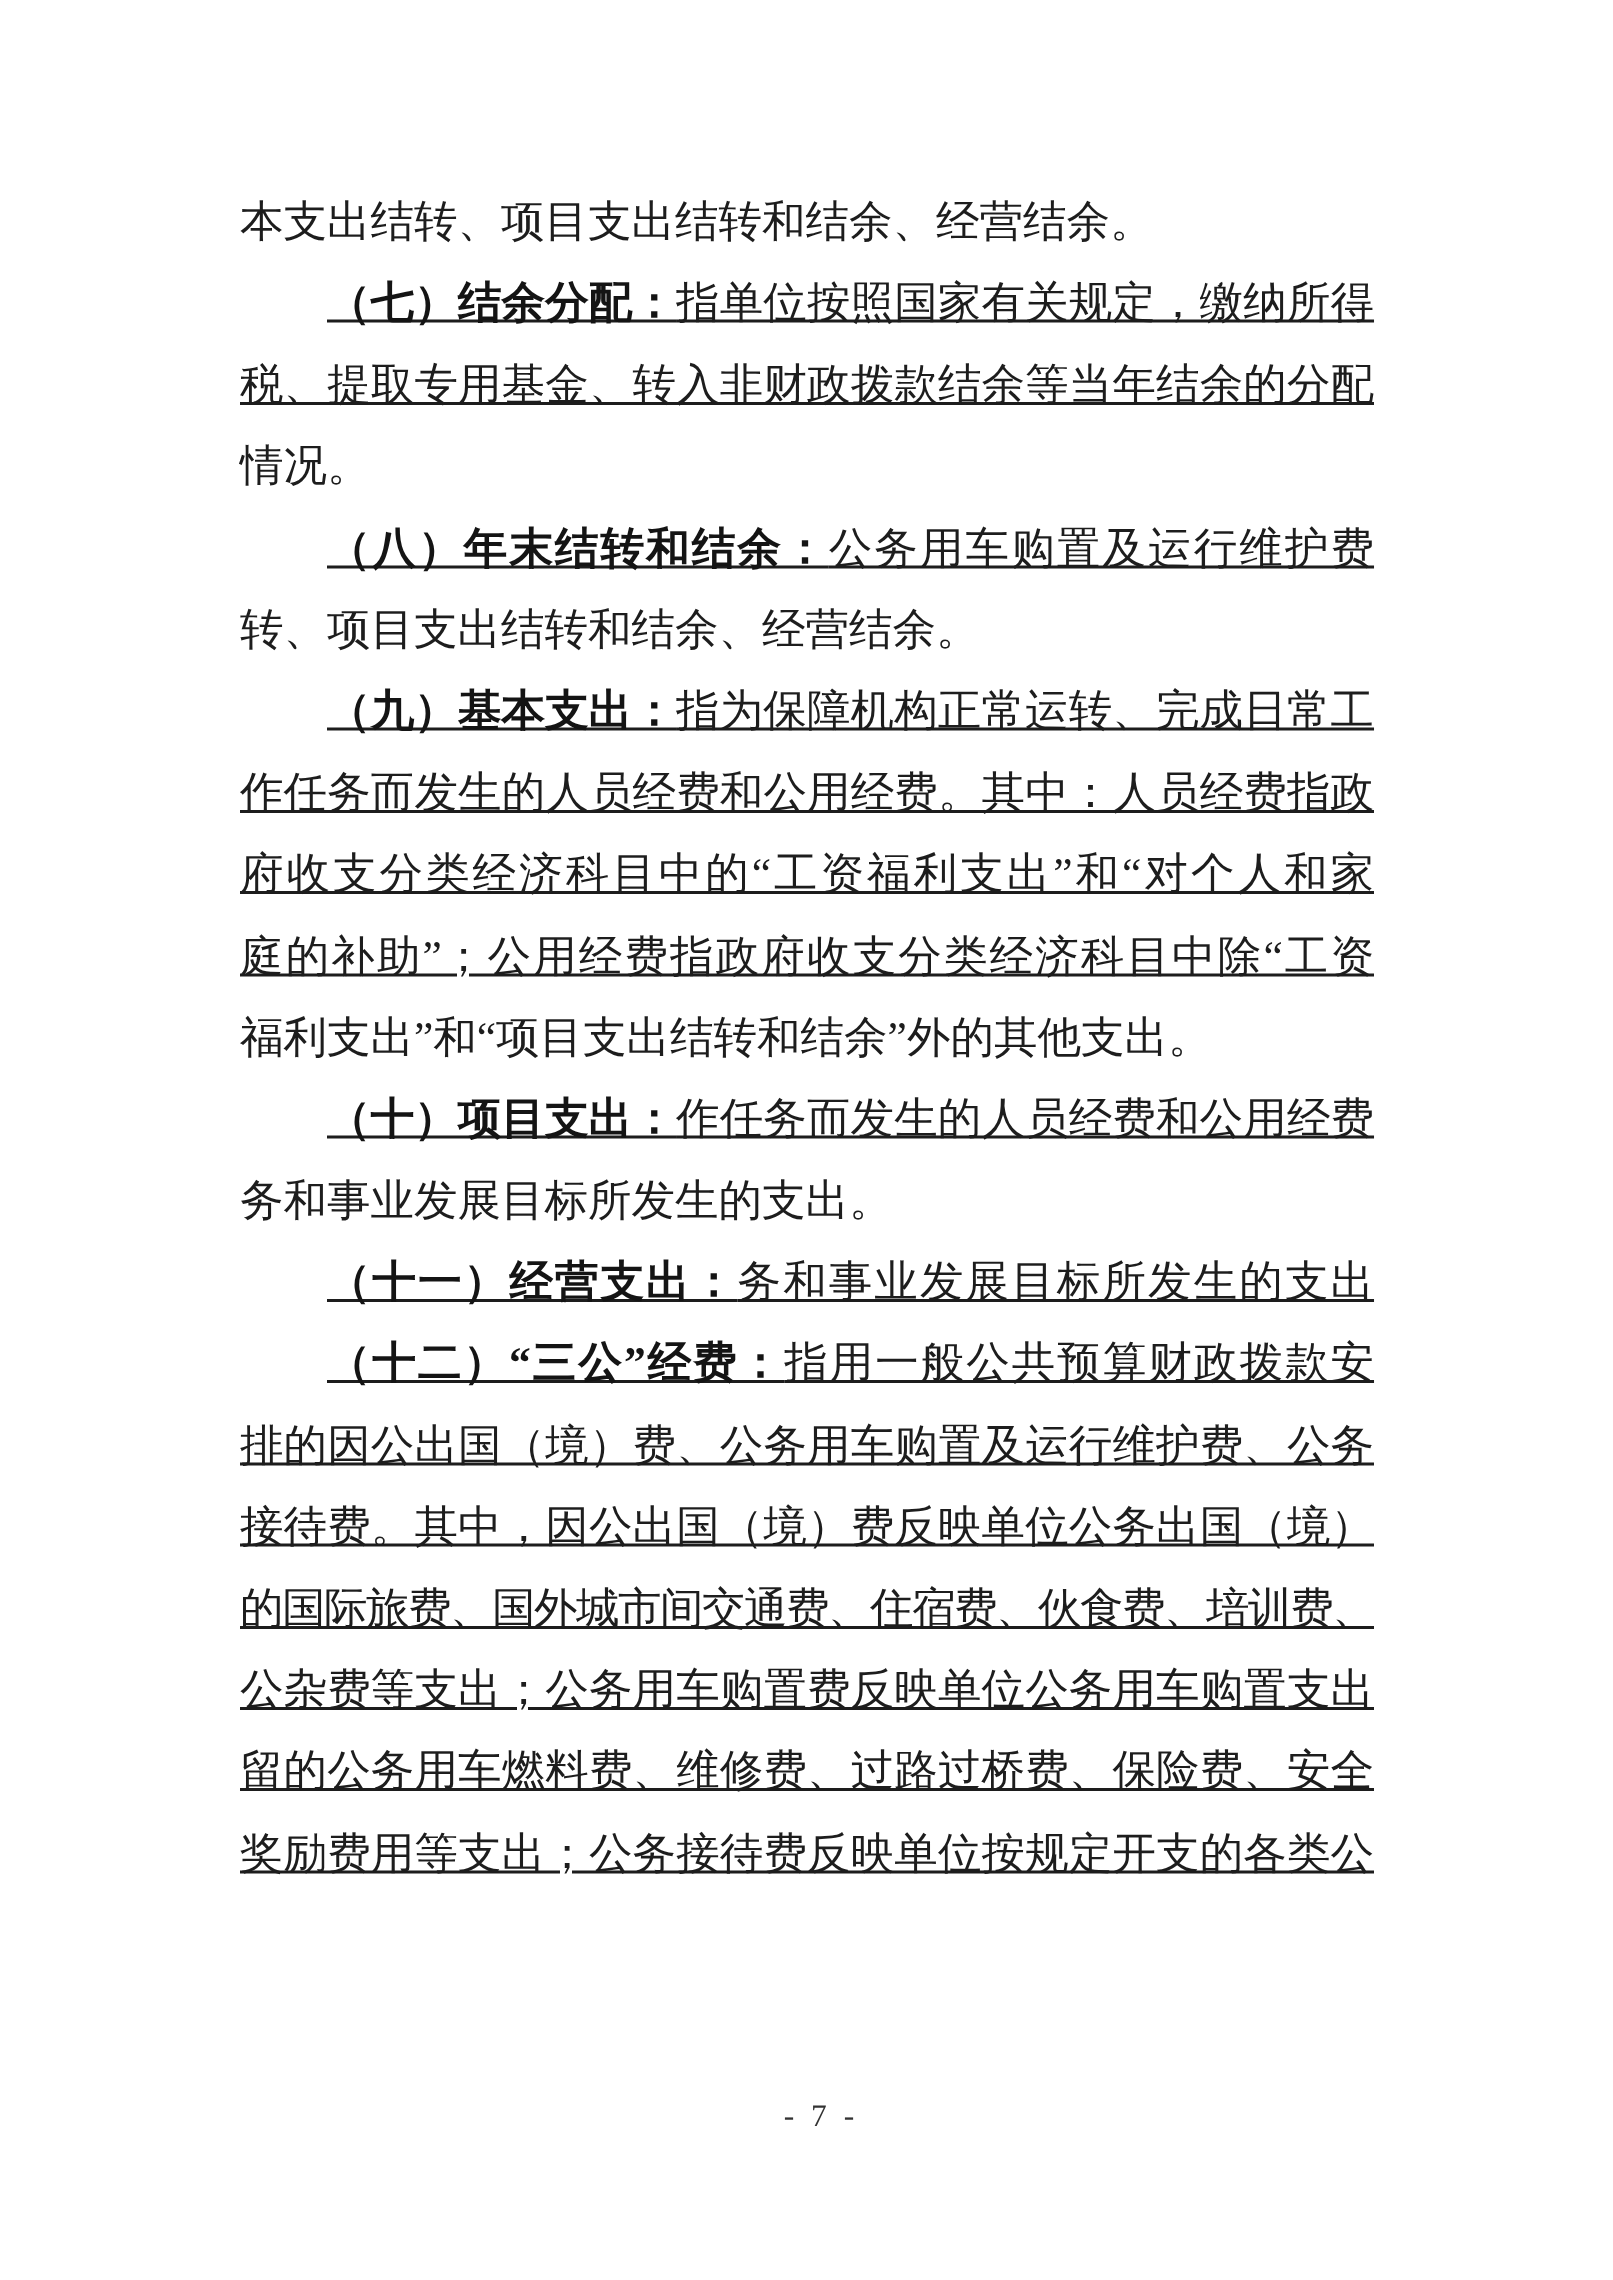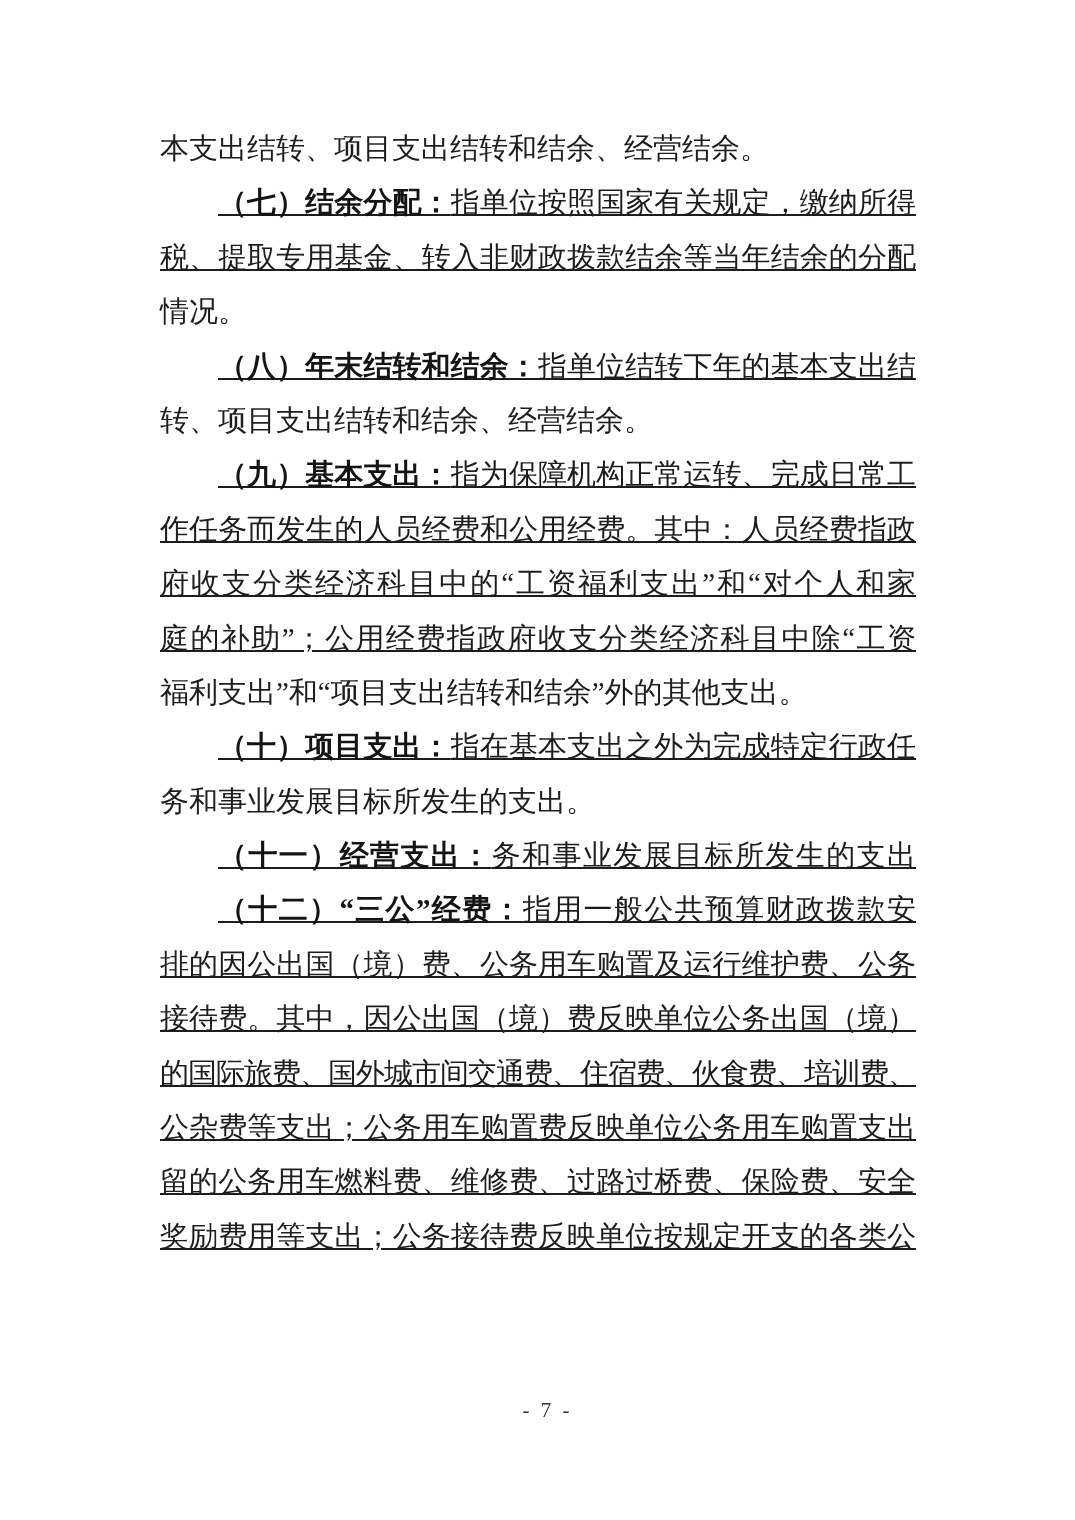--- a/index.html
+++ b/index.html
@@ -72,35 +72,35 @@
   <div class="text-block">
 
     <div class="line"><span class="term"></span><span>本支出结转、项目支出结转和结余、经营结余。</span></div>
 
     <div class="line indent j"><span class="term">（七）结余分配：</span><span>指单位按照国家有关规定，缴纳所得</span></div>
 
     <div class="line j"><span class="term"></span><span>税、提取专用基金、转入非财政拨款结余等当年结余的分配</span></div>
 
     <div class="line"><span class="term"></span><span>情况。</span></div>
 
-    <div class="line indent j"><span class="term">（八）年末结转和结余：</span><span>指单位结转下年的基本支出结</span></div>
+    <div class="line indent j"><span class="term">（八）年末结转和结余：</span><span>公务用车购置及运行维护费</span></div>
 
     <div class="line"><span class="term"></span><span>转、项目支出结转和结余、经营结余。</span></div>
 
     <div class="line indent j"><span class="term">（九）基本支出：</span><span>指为保障机构正常运转、完成日常工</span></div>
 
     <div class="line j"><span class="term"></span><span>作任务而发生的人员经费和公用经费。其中：人员经费指政</span></div>
 
     <div class="line j"><span class="term"></span><span>府收支分类经济科目中的“工资福利支出”和“对个人和家</span></div>
 
     <div class="line j"><span class="term"></span><span>庭的补助”；公用经费指政府收支分类经济科目中除“工资</span></div>
 
     <div class="line"><span class="term"></span><span>福利支出”和“项目支出结转和结余”外的其他支出。</span></div>
 
-    <div class="line indent j"><span class="term">（十）项目支出：</span><span>指在基本支出之外为完成特定行政任</span></div>
+    <div class="line indent j"><span class="term">（十）项目支出：</span><span>作任务而发生的人员经费和公用经费</span></div>
 
     <div class="line"><span class="term"></span><span>务和事业发展目标所发生的支出。</span></div>
 
     <div class="line indent j"><span class="term">（十一）经营支出：</span><span>务和事业发展目标所发生的支出</span></div>
 
 
     <div class="line indent j"><span class="term">（十二）“三公”经费：</span><span>指用一般公共预算财政拨款安</span></div>
 
     <div class="line j"><span class="term"></span><span>排的因公出国（境）费、公务用车购置及运行维护费、公务</span></div>
 

